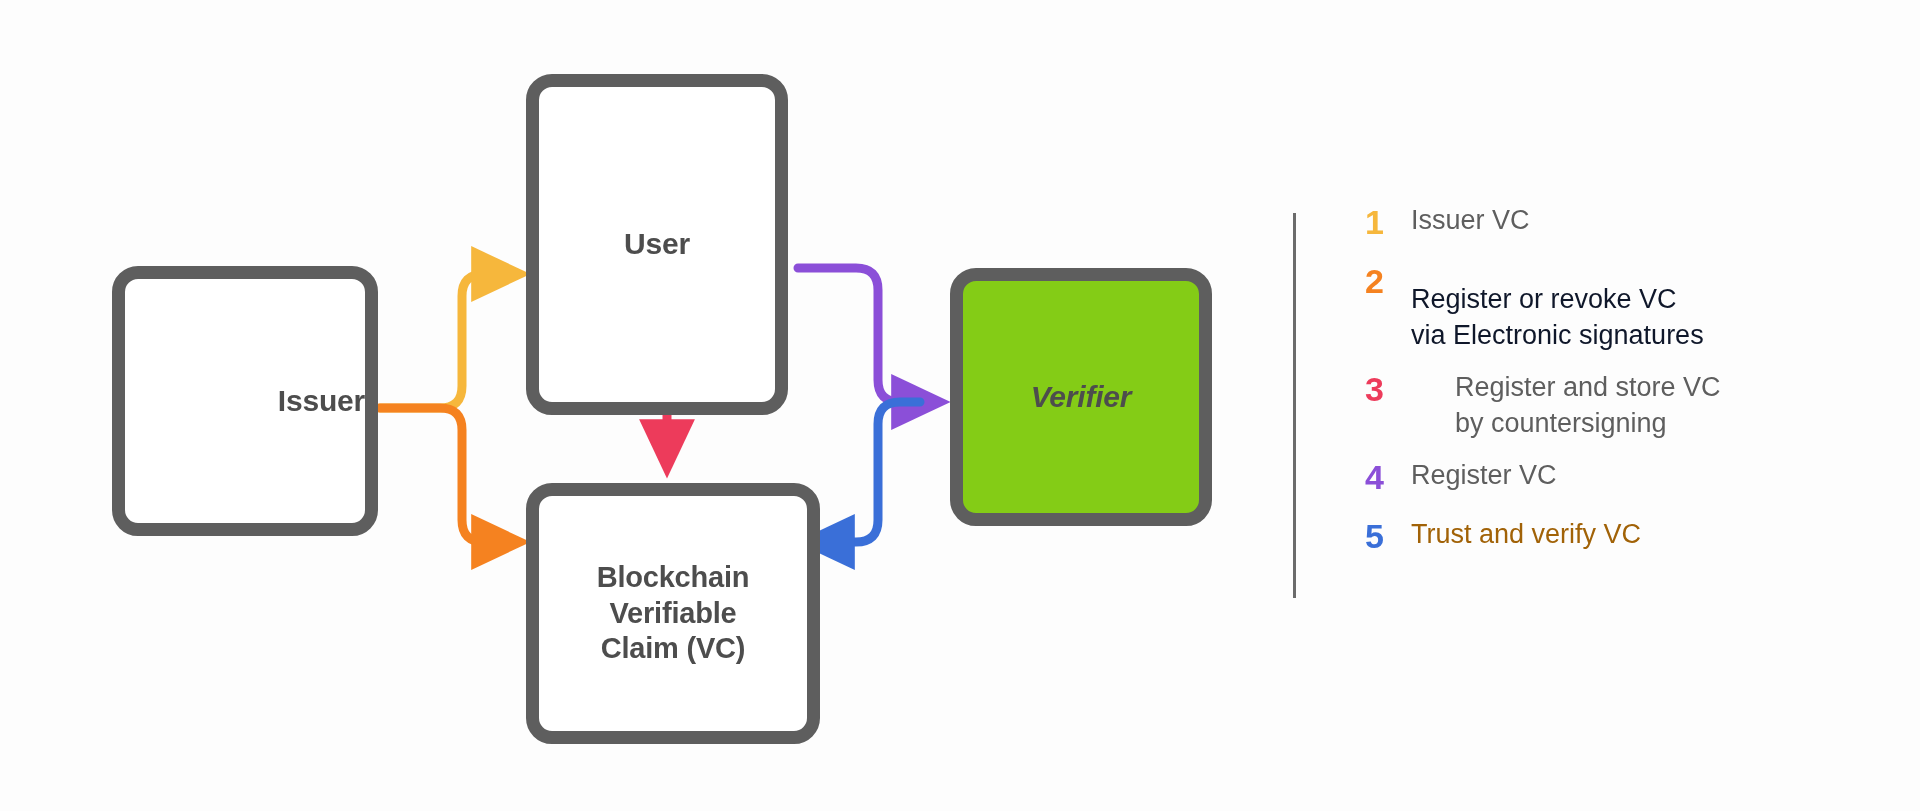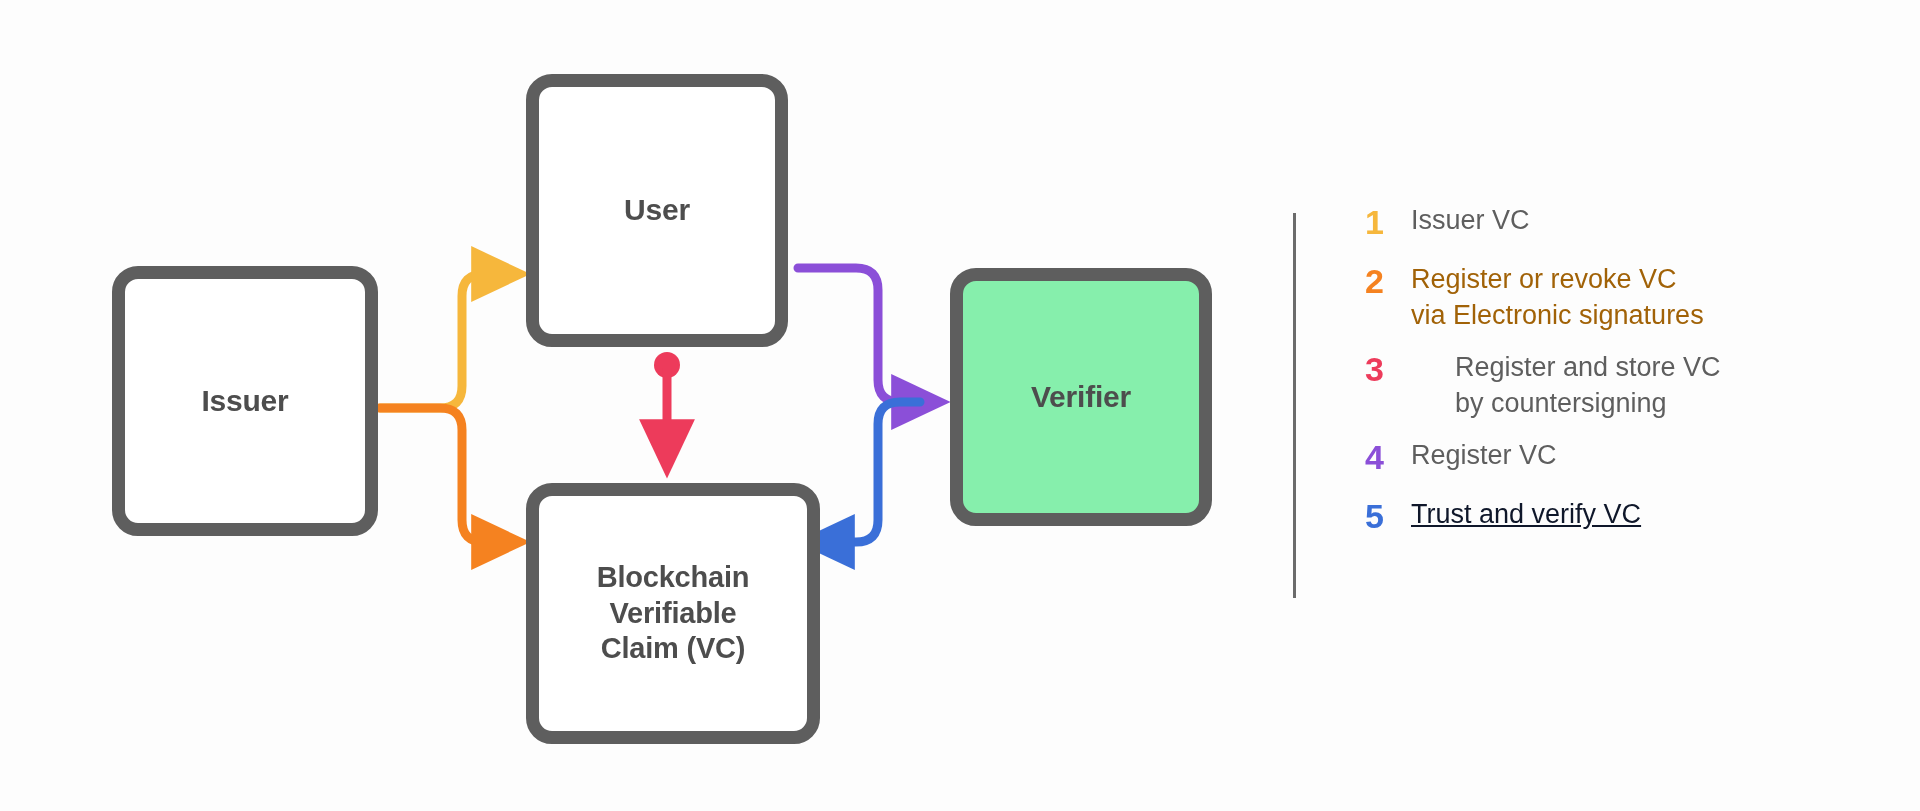--- a/index.html
+++ b/index.html
@@ -41,21 +41,21 @@
   }
   .node-label {
     color: #4d4d4d;
     font-weight: bold;
     font-size: 30px;
     line-height: 1.22;
     letter-spacing: -0.2px;
     white-space: pre-line;
   }
   #box-issuer   { left: 112px; top: 266px; width: 266px; height: 270px; }
-  #box-user     { left: 526px; top: 74px;  width: 262px; height: 273px; }
+  #box-user     { left: 526px; top: 74px;  width: 262px; height: 341px; }
   #box-vc       { left: 526px; top: 483px; width: 294px; height: 261px; }
   #box-verifier { left: 950px; top: 268px; width: 262px; height: 258px; }
   #box-vc .node-label { font-size: 29px; line-height: 1.24; }
 
   
   #legend {
     position: absolute;
     left: 1293px;
     top: 200px;
     width: 600px;
@@ -126,65 +126,65 @@
     <path d="M 380 408 L 440 408 Q 462 408 462 430 L 462 520 Q 462 542 484 542 L 500 542" fill="none" stroke="#f58220" stroke-width="9" stroke-linecap="round" marker-end="url(#ah2)"></path>
 
     <circle cx="667" cy="365" r="13" fill="#ed3b5b"></circle>
     <path d="M 667 368 L 667 448" fill="none" stroke="#ed3b5b" stroke-width="9" stroke-linecap="butt" marker-end="url(#ah3)"></path>
 
     <path d="M 798 268 L 856 268 Q 878 268 878 290 L 878 380 Q 878 402 900 402 L 920 402" fill="none" stroke="#8b4fd8" stroke-width="9" stroke-linecap="round" marker-end="url(#ah4)"></path>
 
     <path d="M 920 402 L 900 402 Q 878 402 878 424 L 878 520 Q 878 542 856 542 L 826 542" fill="none" stroke="#3a6fd8" stroke-width="9" stroke-linecap="round" marker-end="url(#ah5)"></path>
   </svg>
 
-  <div class="node-box" id="box-issuer" style="border-color: rgb(94, 94, 94); background: rgb(255, 255, 255);">
+  <div class="node-box" id="box-issuer" style="border-color: rgb(94, 94, 94); background: rgb(255, 255, 255); justify-content: flex-end;">
     <span class="node-label">Issuer</span>
   </div>
 
   <div class="node-box" id="box-user" style="border-color: rgb(94, 94, 94); background: rgb(255, 255, 255);">
     <span class="node-label">User</span>
   </div>
 
   <div class="node-box" id="box-vc" style="border-color: rgb(94, 94, 94); background: rgb(255, 255, 255);">
     <span class="node-label">Blockchain
 Verifiable
 Claim (VC)</span>
   </div>
 
-  <div class="node-box" id="box-verifier" style="border-color: rgb(94, 94, 94); background: #86efac;">
+  <div class="node-box" id="box-verifier" style="border-color: rgb(94, 94, 94); background: #84cc16; font-style: italic;">
     <span class="node-label">Verifier</span>
   </div>
 
   <div id="legend">
     <div id="legend-divider" style="background: rgb(107, 107, 107);"></div>
     <div id="legend-list">
 
       <div class="legend-row">
         <span class="legend-num" style="color: rgb(246, 183, 60);">1</span>
         <span class="legend-text" style="color: rgb(94, 94, 94);">Issuer VC</span>
       </div>
 
       <div class="legend-row">
         <span class="legend-num" style="color: rgb(245, 130, 32);">2</span>
-        <span class="legend-text" style="color: #a16207;">Register or revoke VC
+        <span class="legend-text" style="color: #0f172a; margin-top: 20px;">Register or revoke VC
 via Electronic signatures</span>
       </div>
 
       <div class="legend-row">
         <span class="legend-num" style="color: rgb(237, 59, 91);">3</span>
         <span class="legend-text" style="color: rgb(94, 94, 94); margin-left: 44px;">Register and store VC
 by countersigning</span>
       </div>
 
       <div class="legend-row">
         <span class="legend-num" style="color: rgb(139, 79, 216);">4</span>
         <span class="legend-text" style="color: rgb(94, 94, 94);">Register VC</span>
       </div>
 
       <div class="legend-row">
         <span class="legend-num" style="color: rgb(58, 111, 216);">5</span>
-        <span class="legend-text" style="color: #0f172a; text-decoration: underline;">Trust and verify VC</span>
+        <span class="legend-text" style="color: #a16207;">Trust and verify VC</span>
       </div>
 
     </div>
   </div>
 
 </div>
 
 </body></html>

